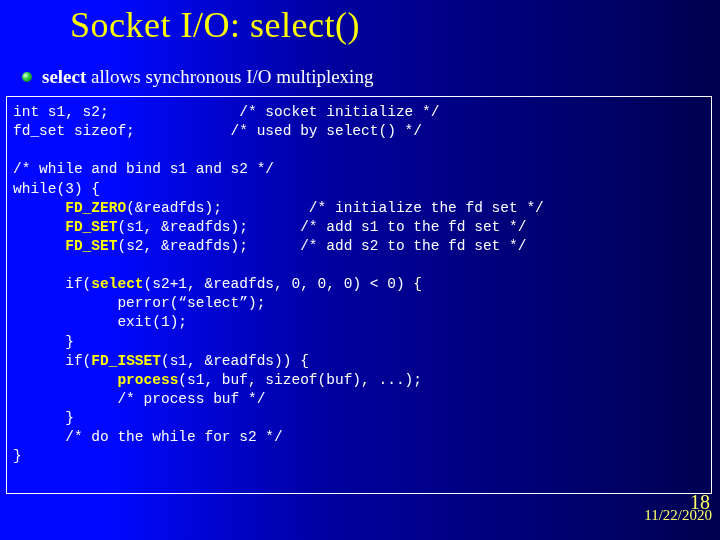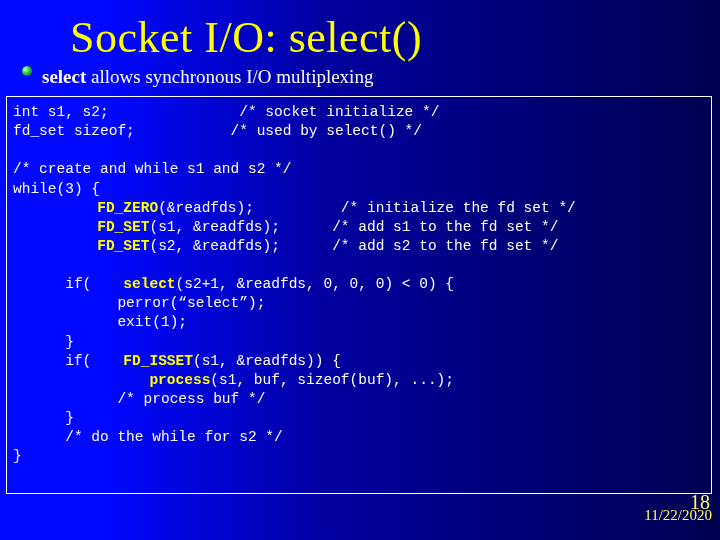--- a/index.html
+++ b/index.html
@@ -14,31 +14,31 @@
   }
   .slide {
     position: relative;
     width: 720px;
     height: 540px;
     box-sizing: border-box;
   }
   .title {
     position: absolute;
     left: 70px;
-    top: 12px;
+    top: 4px;
     color: #ffff00;
-    font-size: 44px;
+    font-size: 36px;
     letter-spacing: 0.5px;
   }
   .bullet-row {
     position: absolute;
     left: 22px;
     top: 66px;
     display: flex;
-    align-items: flex-start;
+    align-items: center;
     gap: 10px;
     font-size: 19px;
   }
   .bullet-dot {
     width: 10px;
     height: 10px;
     border-radius: 50%;
     background: radial-gradient(circle at 35% 35%, #d8ffd8 0%, #2ecc40 40%, #0a5a20 100%);
     flex: 0 0 auto;
   }
@@ -51,21 +51,21 @@
     height: 398px;
     border: 1px solid #ffffff;
     box-sizing: border-box;
     padding: 6px 6px 6px 6px;
     font-family: "Courier New", Courier, monospace;
     font-size: 14.5px;
     line-height: 1.32;
     white-space: pre;
     color: #ffffff;
   }
-  .code-box .hl { color: #ffff00; font-weight: bold; margin-left: 32px; }
+  .code-box .hl { color: #ffff00; font-weight: bold; }
   .pagenum {
     position: absolute;
     right: 10px;
     bottom: 26px;
     color: #ffff66;
     font-size: 20px;
     font-family: "Times New Roman", Times, serif;
   }
   .date {
     position: absolute;
@@ -84,21 +84,21 @@
   <div class="title">Socket I/O: select()</div>
 
   <div class="bullet-row">
     <span class="bullet-dot"></span>
     <span class="bullet-text"><span class="bold">select</span><span> allows synchronous I/O multiplexing</span></span>
   </div>
 
   <div class="code-box"><span><span>int s1, s2;</span>               <span>/* socket initialize */</span></span>
 <span><span>fd_set sizeof;</span>           <span>/* used by select() */</span></span>
 <span></span>
-<span>/* create and while s1 and s2 */</span>
+<span>/* while and bind s1 and s2 */</span>
 <span>while(3) {</span>
 <span><span>      </span><span class="hl">FD_ZERO</span><span>(&amp;readfds);          /* initialize the fd set */</span></span>
 <span><span>      </span><span class="hl">FD_SET</span><span>(s1, &amp;readfds);      /* add s1 to the fd set */</span></span>
 <span><span>      </span><span class="hl">FD_SET</span><span>(s2, &amp;readfds);      /* add s2 to the fd set */</span></span>
 <span></span>
 <span><span>      if(</span><span class="hl">select</span><span>(s2+1, &amp;readfds, 0, 0, 0) &lt; 0) {</span></span>
 <span>            perror(“select”);</span>
 <span>            exit(1);</span>
 <span>      }</span>
 <span><span>      if(</span><span class="hl">FD_ISSET</span><span>(s1, &amp;readfds)) {</span></span>

